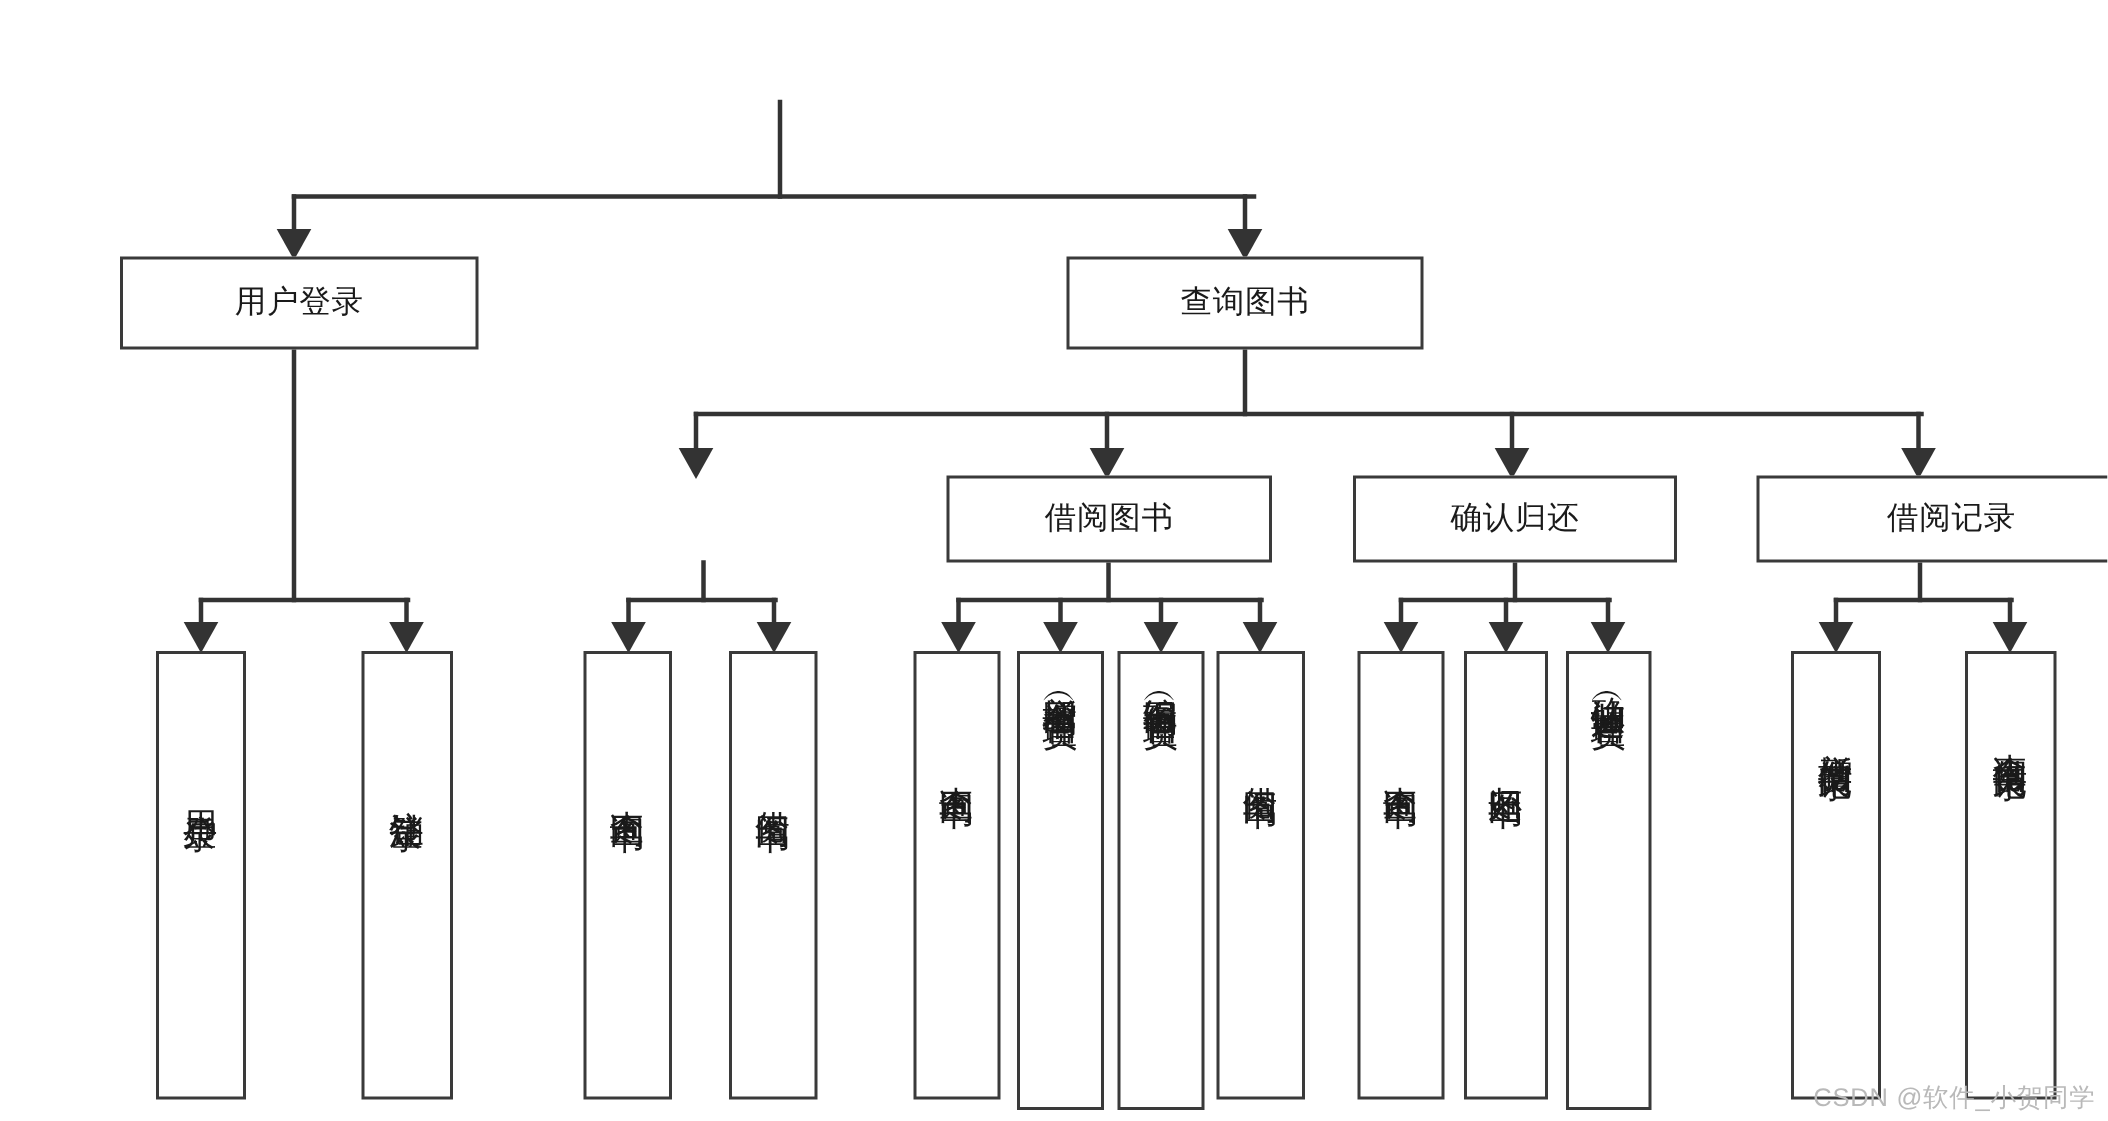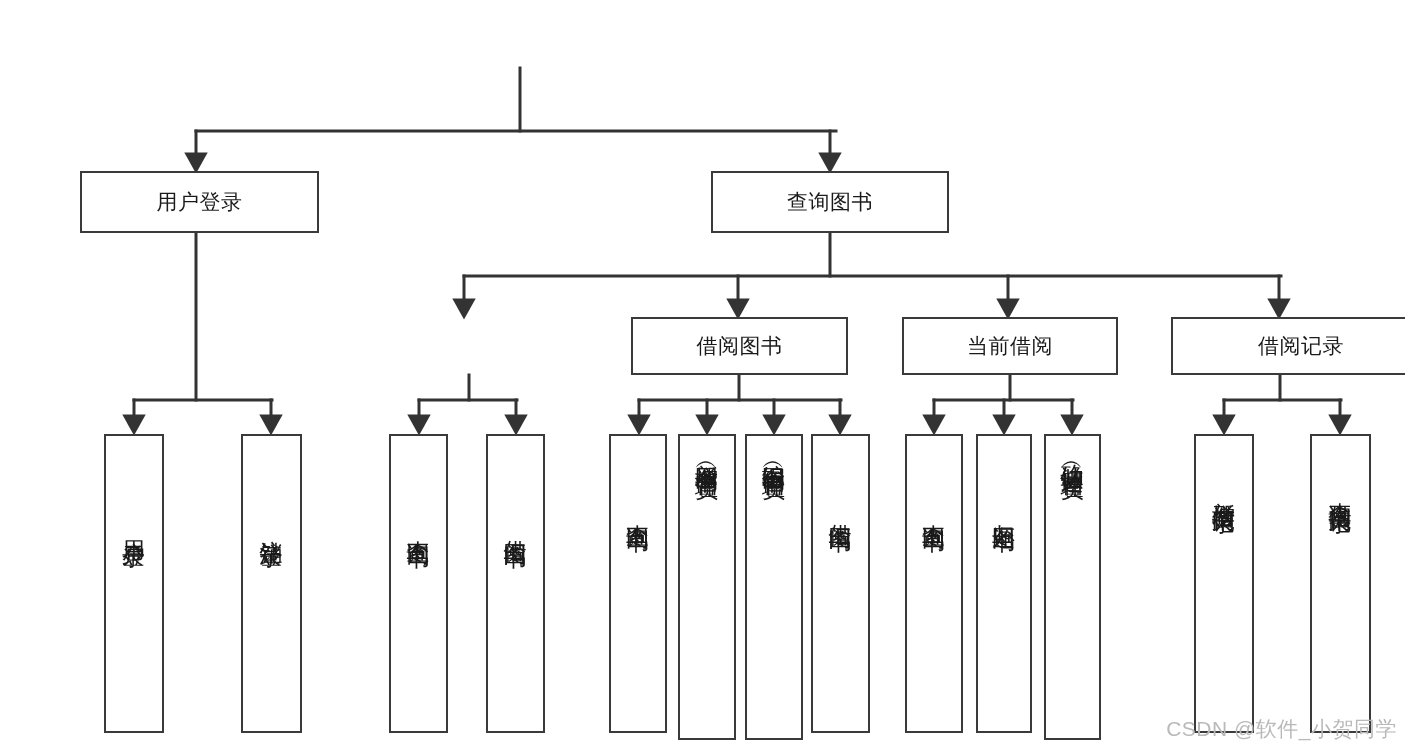--- a/index.html
+++ b/index.html
@@ -75,21 +75,21 @@
   .node.vert.mid .node-label {
     margin-top: 40px;
   }
   .node.vert.tall .node-label {
     margin-top: 2px;
   }
   #watermark {
     position: absolute;
     right: 8px;
     bottom: 4px;
-    font-size: 21px;
+    font-size: 17px;
     color: #b9b9b9;
     letter-spacing: 0.5px;
     white-space: nowrap;
     user-select: none;
     margin-top: 30px;
   }
 </style>
 </head>
 <body>
 
@@ -153,21 +153,21 @@
   <div class="node horiz" style="left:711px; top:171px; width:238px; height:62px;">
     <span class="node-label">查询图书</span>
   </div>
 
 
   <div class="node horiz" style="left:631px; top:317px; width:217px; height:58px;">
     <span class="node-label">借阅图书</span>
   </div>
 
   <div class="node horiz" style="left:902px; top:317px; width:216px; height:58px;">
-    <span class="node-label">当前借阅</span>
+    <span class="node-label">确认归还</span>
   </div>
 
   <div class="node horiz" style="left:1171px; top:317px; width:260px; height:58px;justify-content:center;">
     <span class="node-label">借阅记录</span>
   </div>
 
   <div class="node vert short" style="left:104px; top:434px; width:60px; height:299px;">
     <span class="node-label">用户登录</span>
   </div>
 

